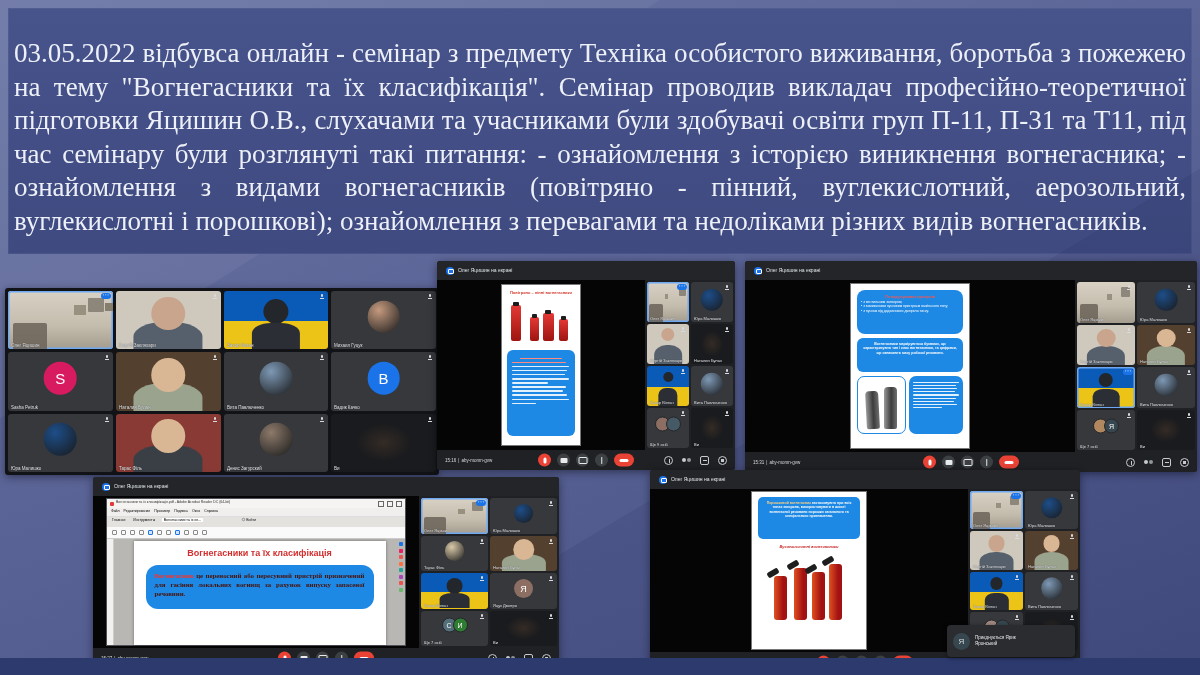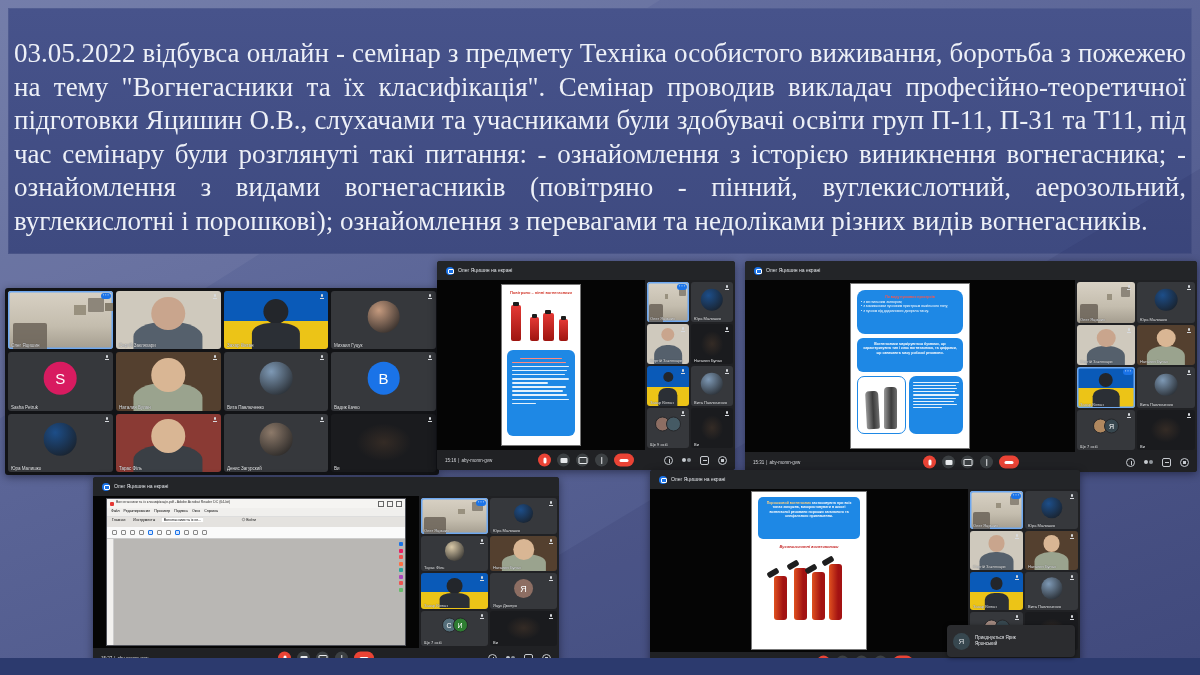--- a/index.html
+++ b/index.html
@@ -484,20 +484,27 @@
               <span class="tbi b"></span>
               <span class="tbi"></span>
               <span class="tbi"></span>
               <span class="tbi b"></span>
               <span class="tbi"></span>
               <span class="tbi"></span>
               <span class="tbi"></span>
           </div>
           <div class="adoc">
             <div class="lstrip"></div>
+            <div class="page">
+              <div class="ptitle">Вогнегасники та їх класифікація</div>
+              <div class="bluebox pbox">
+                <span class="red">Вогнегасник</span>
+                <span>це переносний або пересувний пристрій призначений для гасіння локальних вогнищ за рахунок випуску запасеної речовини.</span>
+              </div>
+            </div>
             <div class="rtools">
               <i style="background:#1a73e8"></i>
                 <i style="background:#e91e63"></i>
                 <i style="background:#ef5350"></i>
                 <i style="background:#ff7043"></i>
                 <i style="background:#26a69a"></i>
                 <i style="background:#ab47bc"></i>
                 <i style="background:#ef5350"></i>
                 <i style="background:#66bb6a"></i>
             </div>

